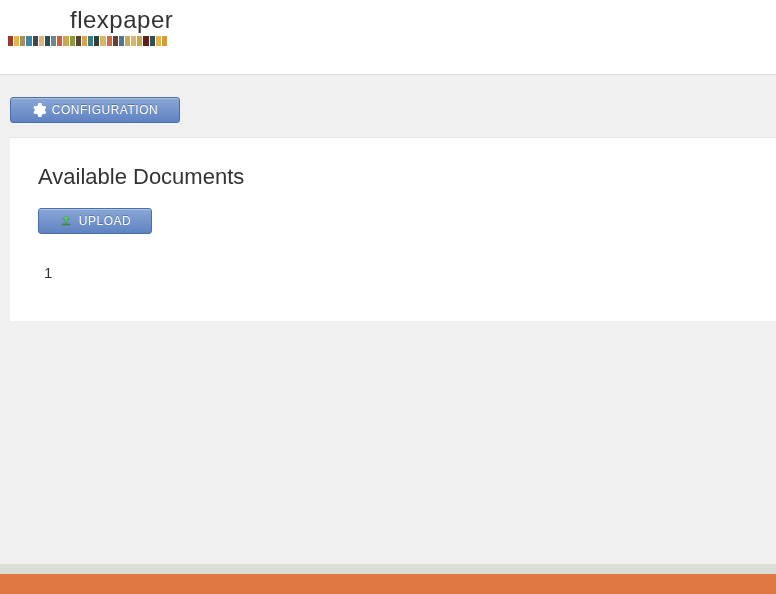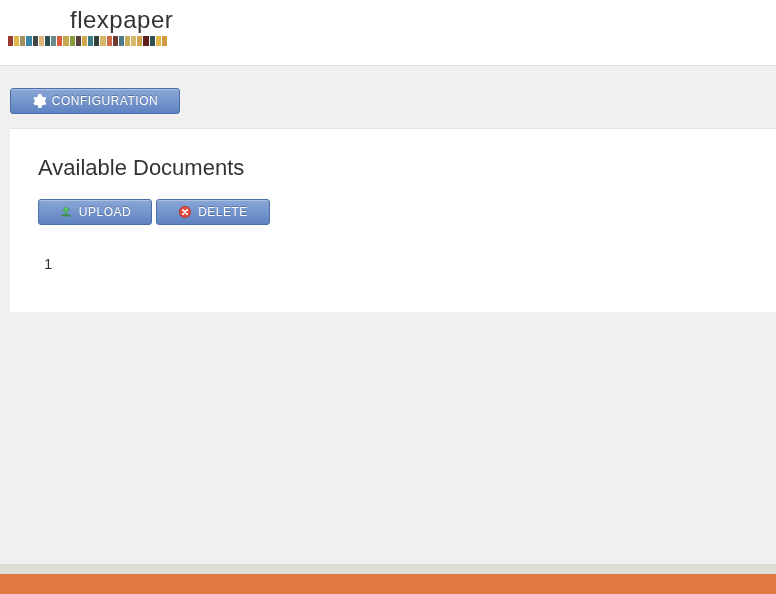--- a/index.html
+++ b/index.html
@@ -6,21 +6,21 @@
     body {
       font-family: "Helvetica Neue", Helvetica, Arial, sans-serif;
       background: #f0f0f0;
       width: 776px;
       height: 594px;
       overflow: hidden;
       position: relative;
     }
     .header {
       background: #ffffff;
-      height: 65px;
+      height: 74px;
       padding-top: 6px;
     }
     .logo-text {
       font-size: 24px;
       font-weight: 300;
       color: #333;
       margin-left: 70px;
       letter-spacing: 0.5px;
     }
     .logo-stripes {
@@ -186,29 +186,20 @@
   <div class="actions-row">
     <button class="btn action-btn">
       <span class="icon-svg">
         <svg viewBox="0 0 16 16" width="14" height="14">
             <path fill="#5bd65b" stroke="#2a7a2a" stroke-width="0.5" d="M8 2l4 4H9v4H7V6H4l4-4z"></path>
             <rect x="3" y="11" width="10" height="2" fill="#3a8a3a"></rect>
           </svg>
       </span>
       <span>UPLOAD</span>
     </button>
-    <button class="btn action-btn">
-      <span class="icon-svg">
-        <svg viewBox="0 0 16 16" width="14" height="14">
-            <circle cx="8" cy="8" r="6.5" fill="#e34b3d" stroke="#a82c20" stroke-width="0.8"></circle>
-            <path stroke="#fff" stroke-width="2" stroke-linecap="round" d="M5.5 5.5l5 5M10.5 5.5l-5 5"></path>
-          </svg>
-      </span>
-      <span>DELETE</span>
-    </button>
   </div>
 
 
   <div class="pagination">
     <span>1</span>
   </div>
 </div>
 
 <div class="footer"></div>
 

